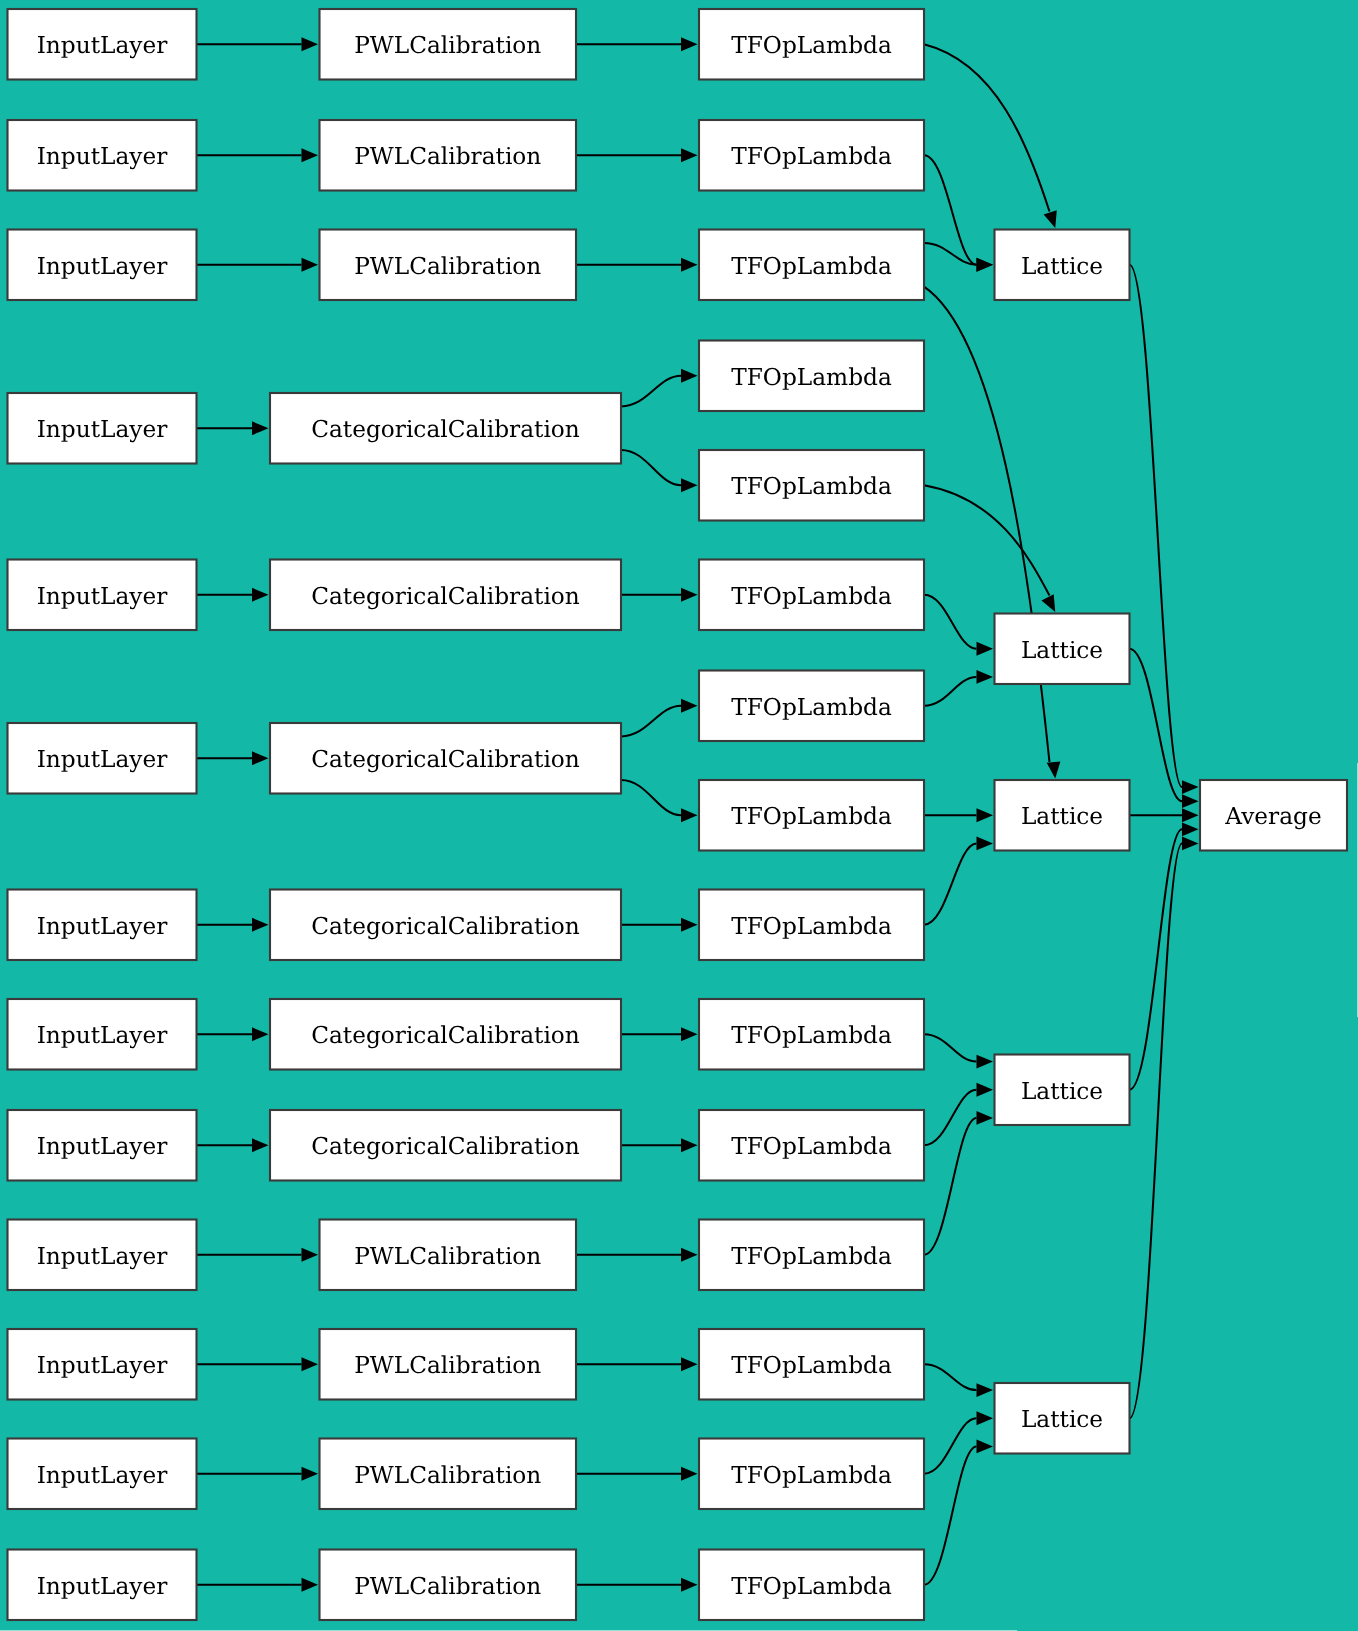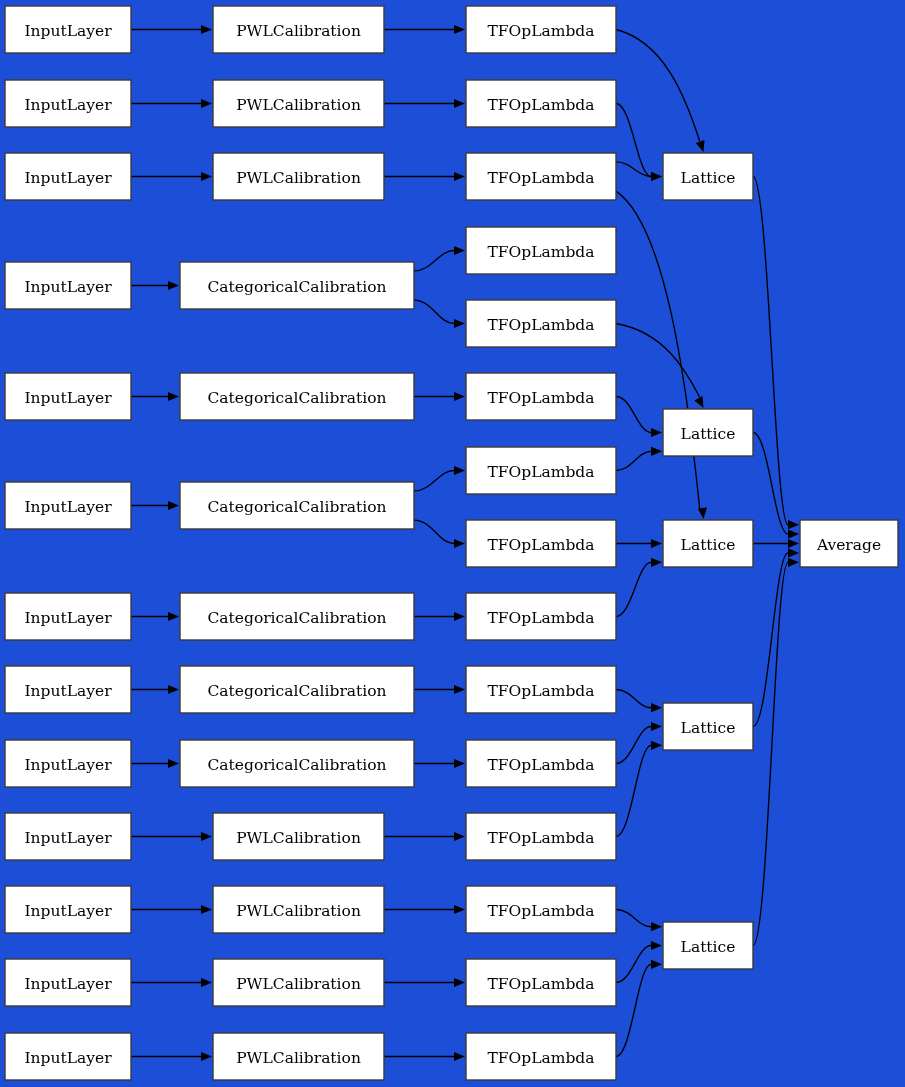--- a/index.html
+++ b/index.html
@@ -7,21 +7,21 @@
     padding: 0;
     background: #ffffff;
   }
   body {
     font-family: "DejaVu Serif", "Liberation Serif", serif;
   }
   #graph-root {
     position: relative;
     width: 905px;
     height: 1087px;
-    background: #1d4ed8;
+    background: #14b8a6;
     overflow: hidden;
   }
   #graph-svg {
     position: absolute;
     left: 0;
     top: 0;
     width: 905px;
     height: 1087px;
     display: block;
   }

